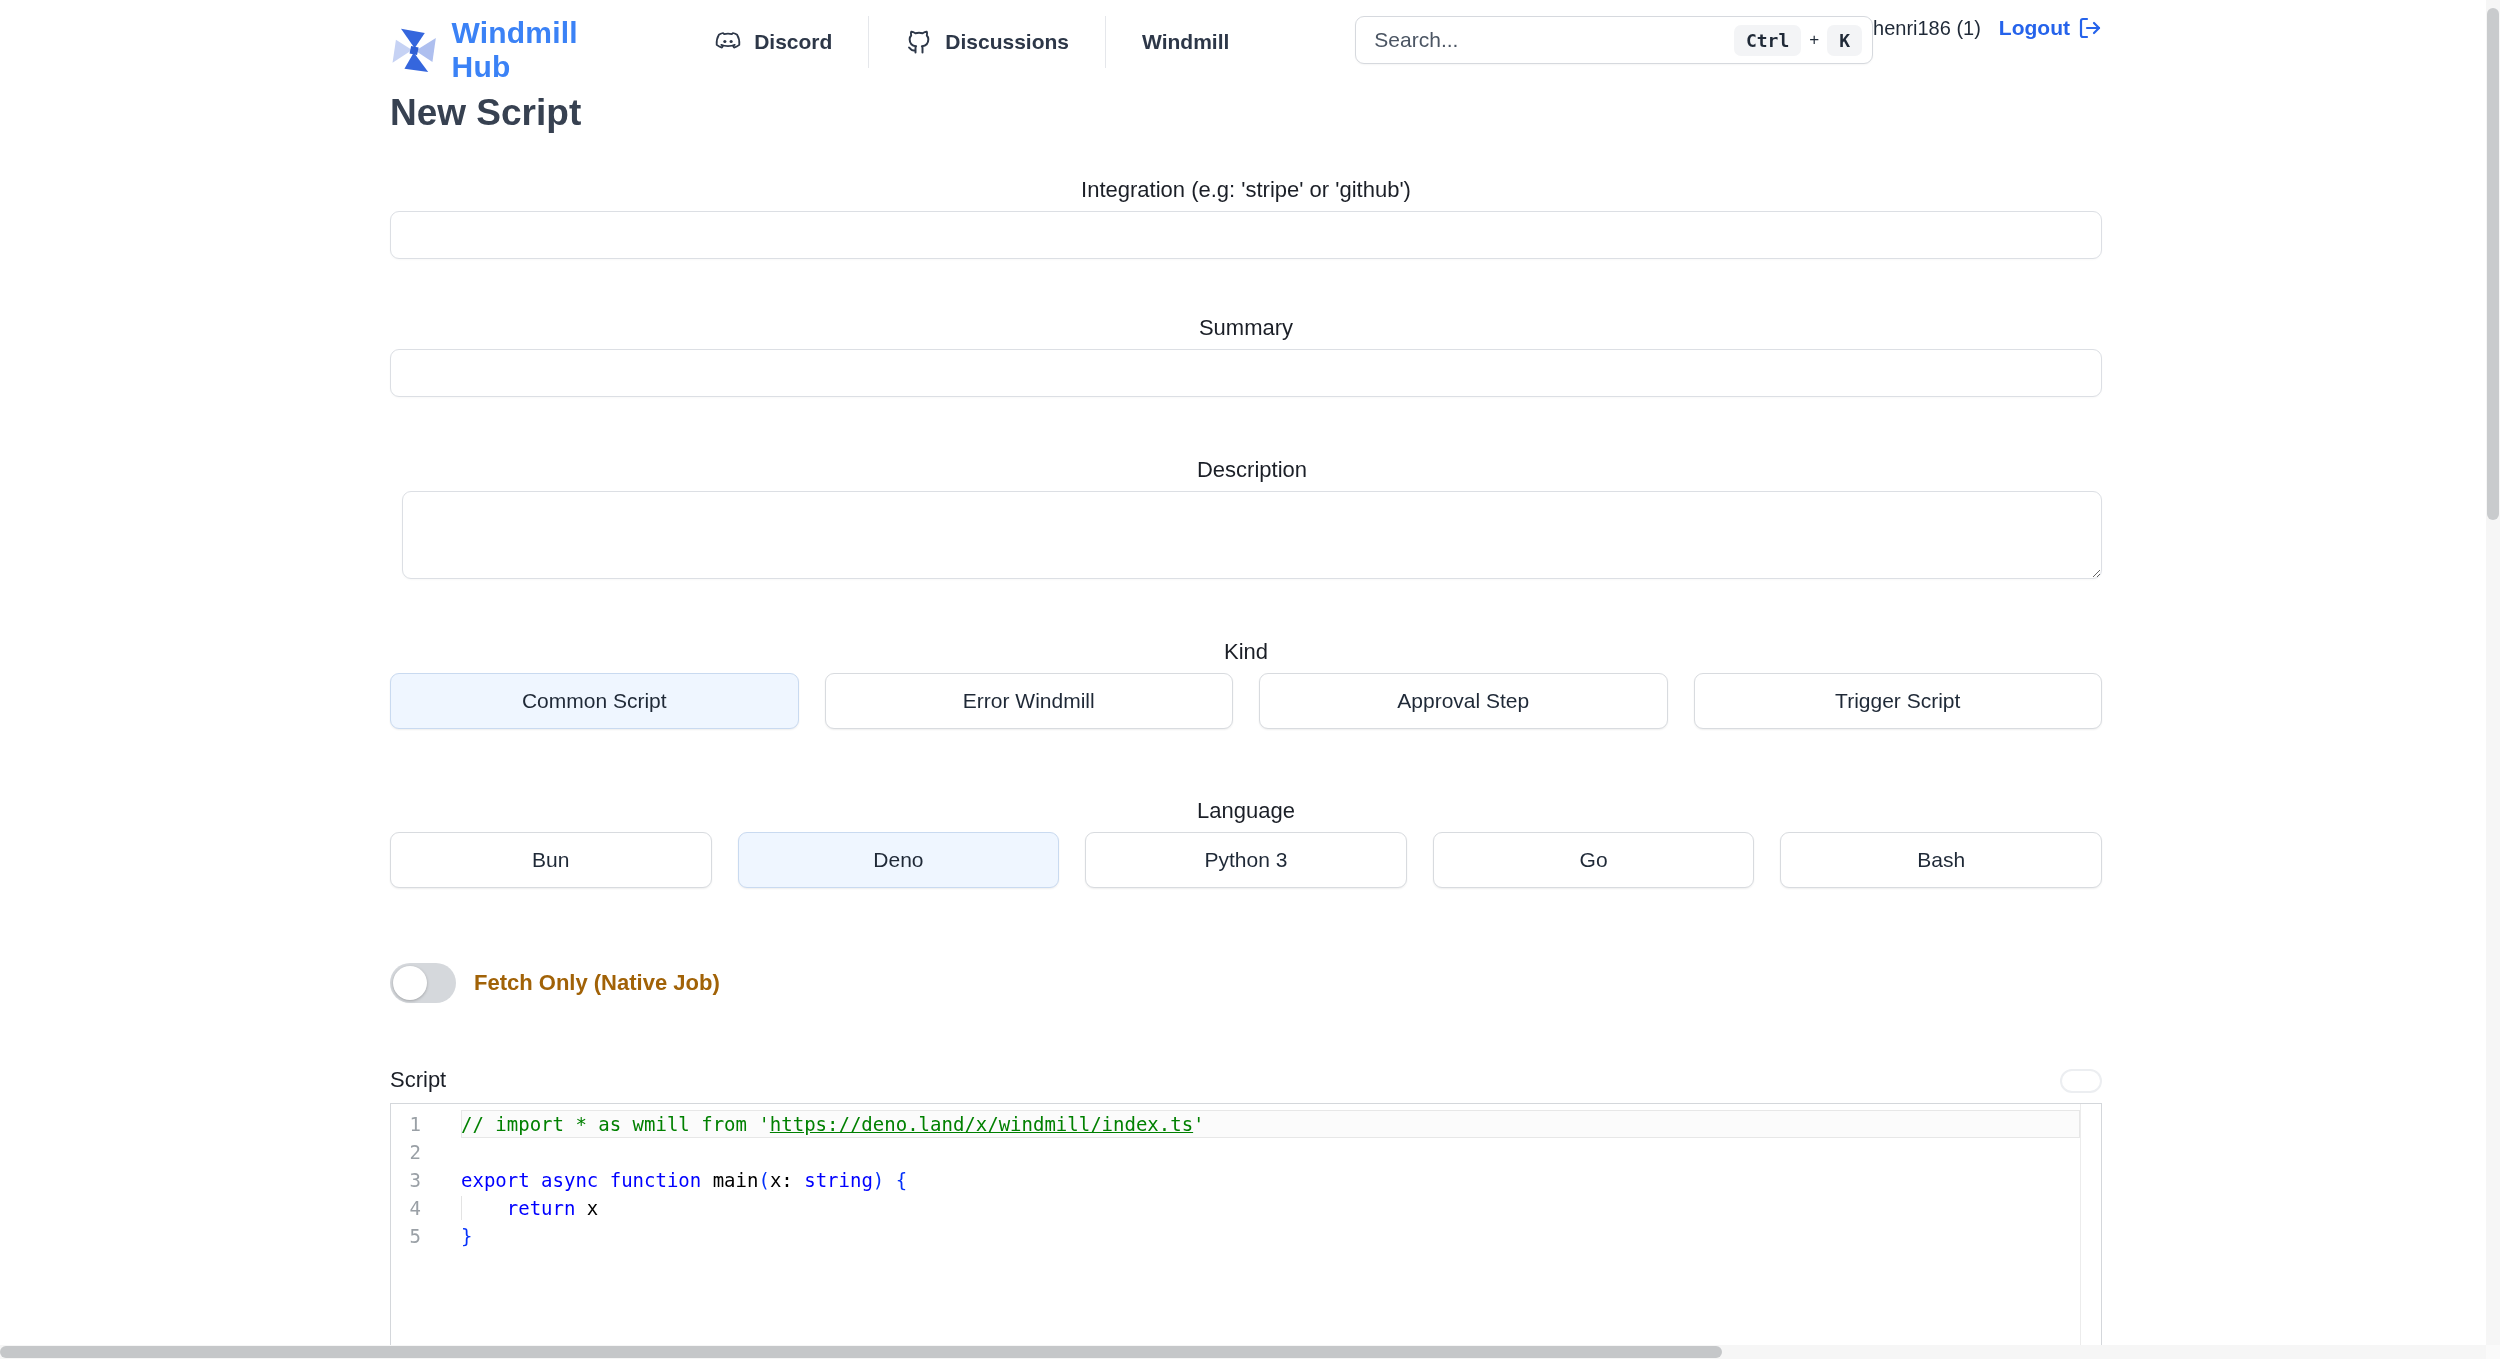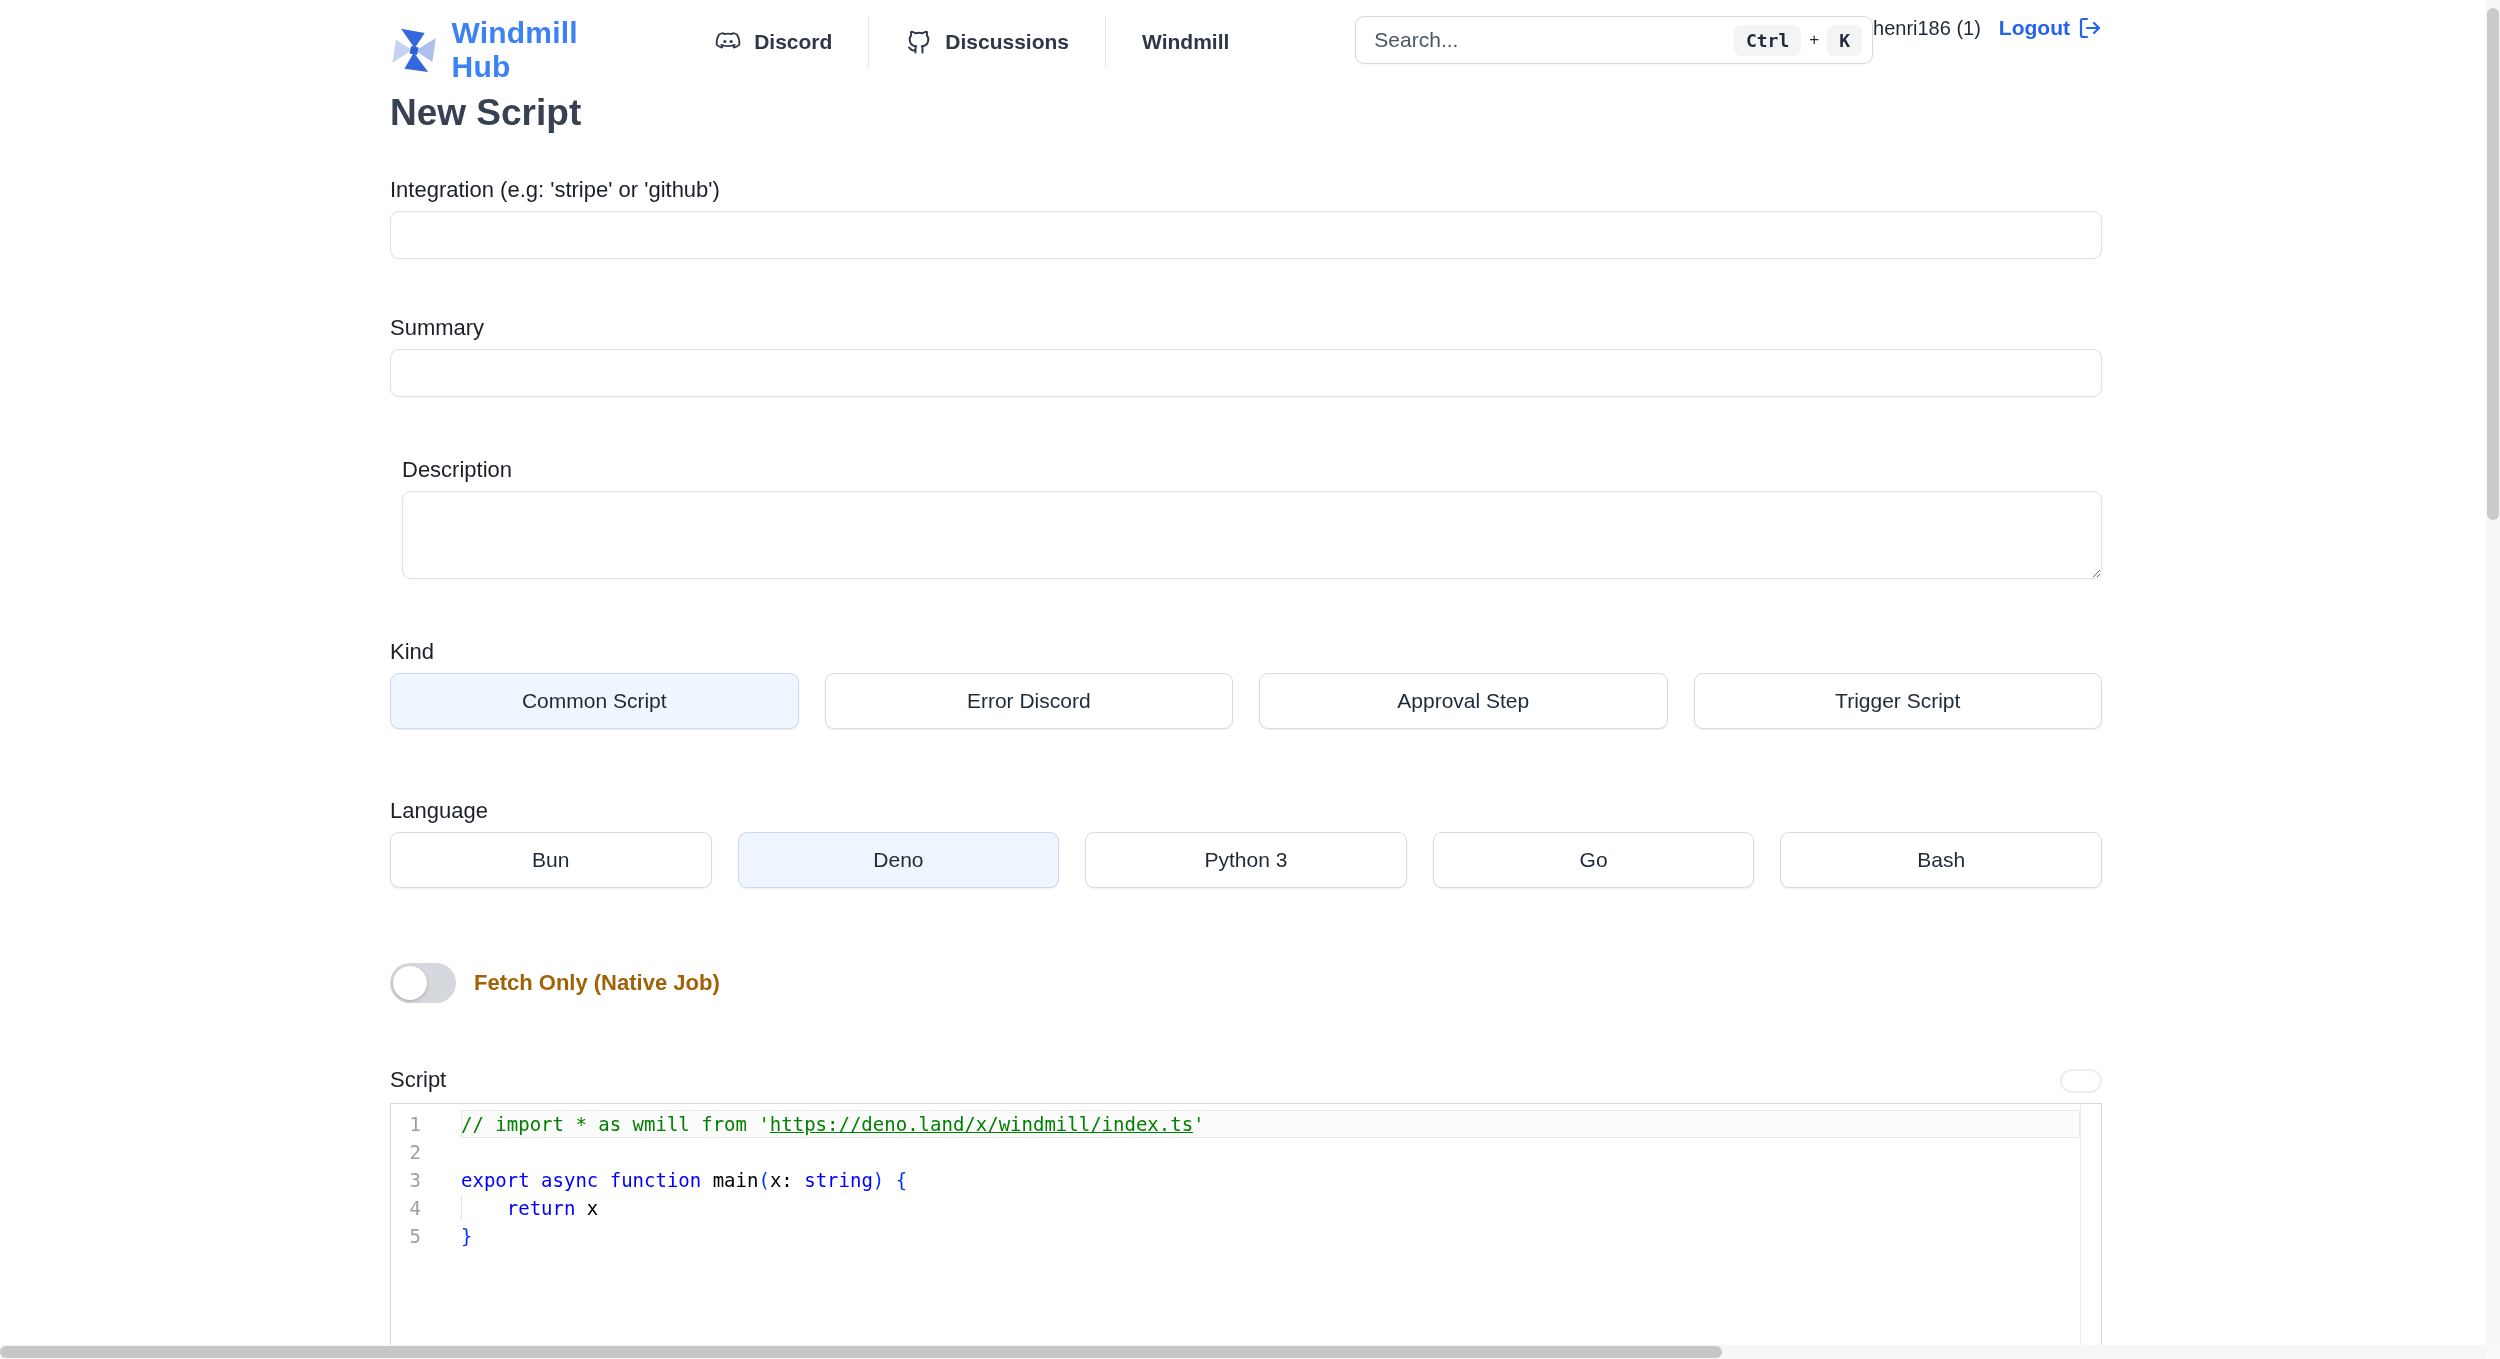--- a/index.html
+++ b/index.html
@@ -38,21 +38,21 @@
   .username { font-size:20px; color:#1f2937; }
   .logout { display:flex; align-items:center; gap:8px; font-size:21px; font-weight:700;
             color:var(--accent,#2563eb); text-decoration:none; cursor:pointer; }
   .logout svg { width:24px; height:24px; }
 
   
   h1 { margin-top:12px; font-size:37px; font-weight:700; color:#374151; }
 
   .field { margin-top:56px; }
   .field.first { margin-top:43px; }
-  .field label, .sect-label { display:block; font-size:22px; color:#1b1f27; margin-bottom:8px; }
+  .field label, .sect-label { display:block; font-size:22px; color:#1b1f27; margin-bottom:8px;text-align:center; }
   .text-input { width:100%; height:48px; border:1px solid #dcdfe4; border-radius:9px; background:#fff;
                 font-size:21px; padding:0 16px; outline:none; color:#111827;
                 box-shadow:0 1px 2px rgba(0,0,0,.03); font-family:"Liberation Sans", sans-serif; }
   textarea.text-input { height:88px; resize:both; padding-top:10px; }
 
   .btn-grid { display:grid; gap:26px; }
   .grid-4 { grid-template-columns:repeat(4,1fr); }
   .grid-5 { grid-template-columns:repeat(5,1fr); }
   .opt-btn { height:56px; border:1px solid #d8dbdf; border-radius:9px; background:#fff; cursor:pointer;
              font-size:21px; color:#1f2937; font-family:"Liberation Sans", sans-serif;
@@ -169,21 +169,21 @@
 
   <div class="field" style="margin-top:60px;margin-left:12px;">
     <label>Description</label>
     <textarea class="text-input" style=""></textarea>
   </div>
 
   <div class="field">
     <span class="sect-label">Kind</span>
     <div id="kind-grid" class="btn-grid grid-4">
         <button class="opt-btn selected">Common Script</button>
-        <button class="opt-btn">Error Discord</button>
+        <button class="opt-btn">Error Windmill</button>
         <button class="opt-btn">Approval Step</button>
         <button class="opt-btn">Trigger Script</button>
       </div>
   </div>
 
   <div class="field" style="margin-top:69px;">
     <span class="sect-label">Language</span>
     <div id="lang-grid" class="btn-grid grid-5">
         <button class="opt-btn">Bun</button>
         <button class="opt-btn selected">Deno</button>

